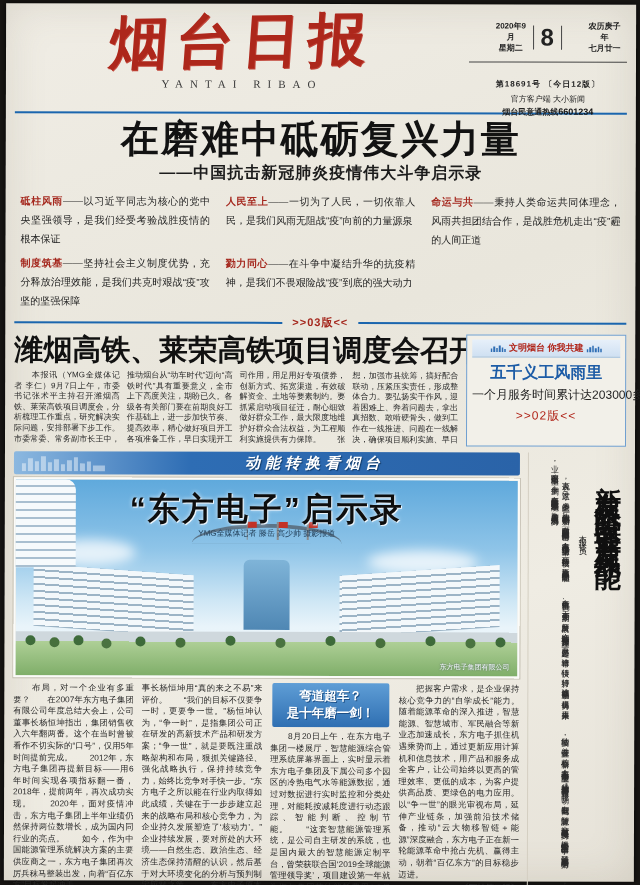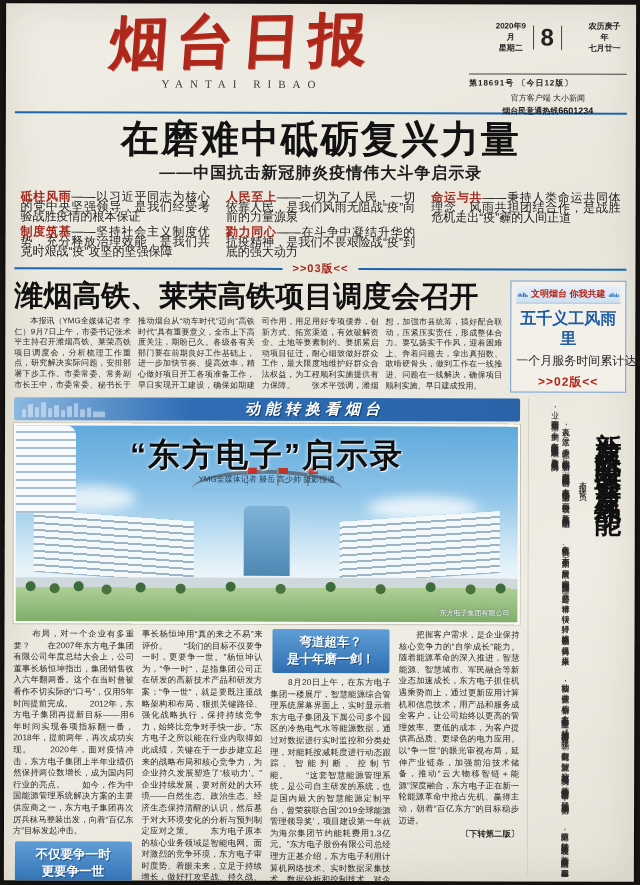--- a/index.html
+++ b/index.html
@@ -18,47 +18,47 @@
   .mh-left .issn{font-size:7.5px;color:#333;margin-top:2px;}
   .mh-center{flex:1;text-align:center;}
   .mh-title{font-family:"DejaVu Serif","Liberation Serif",serif;font-size:58px;line-height:62px;
     font-weight:900;color:#ad271b;letter-spacing:8px;transform:skewX(-5deg) rotate(-1deg);
     text-shadow:1px 1px 0 #c2463a;}
   .mh-pinyin{font-family:"Liberation Serif",serif;font-size:11px;letter-spacing:7px;color:#3a3a3a;margin-top:6px;}
   .mh-right{width:158px;padding-top:10px;font-size:8px;color:#222;}
   .mh-date{display:flex;align-items:center;justify-content:flex-start;}
   .mh-date .dcol{text-align:center;padding:0 5px;line-height:11px;font-weight:bold;margin-left:20px;}
   .mh-day{font-size:24px;font-weight:900;padding:0 7px;border-left:1px solid #444;border-right:1px solid #444;line-height:24px;}
-  .mh-issue{border-top:1px solid #444;margin-top:20px;padding-top:3px;text-align:left;font-weight:bold;letter-spacing:1px;}
+  .mh-issue{border-top:1px solid #444;margin-top:8px;padding-top:16px;text-align:center;font-weight:bold;letter-spacing:1px;}
   .mh-app{text-align:center;margin-top:4px;}
   .mh-hot{text-align:center;margin-top:2px;font-weight:bold;}
   .mh-hot b{color:#111;font-size:9px;}
   .bluerule{height:0;border-top:2.5px solid #1b66ae;margin:2px 0 4px;}
   
   .lead-h1{text-align:center;font-size:38px;line-height:42px;font-weight:900;color:#121212;letter-spacing:2px;}
   .lead-h2{text-align:center;font-size:16px;font-weight:900;color:#1c1c1c;margin-top:3px;letter-spacing:1px;}
   .lead-points{display:grid;grid-template-columns:1fr 1fr 1fr;gap:5px 16px;margin:8px 6px 4px;}
-  .point{font-size:12px;line-height:10px;color:#222;text-align:justify;}
+  .point{font-size:10px;line-height:19px;color:#222;text-align:justify;}
   .point .term{color:#a5281e;font-weight:900;}
   .pageref{display:flex;align-items:center;margin:3px 0 4px;}
   .pageref .ln{flex:1;height:2px;background:#1b66ae;}
   .pageref .tx{color:#a5281e;font-weight:900;font-size:11px;padding:0 10px;letter-spacing:1px;}
   
   .row2{display:flex;gap:8px;}
   .railway{flex:1;min-width:0;}
   .railway-h1{font-size:29px;font-weight:900;color:#111;letter-spacing:0px;line-height:32px;white-space:nowrap;}
   .railway-cols{display:flex;gap:7px;margin-top:5px;height:74px;overflow:hidden;}
   .railway-cols div{flex:1;font-size:8px;line-height:10.6px;color:#2a2a2a;text-align:justify;}
-  .railbox{width:116px;border:1.5px solid #6f9fd0;background:#f2f0e9;padding:4px 5px;box-sizing:border-box;height:112px;}
+  .railbox{width:160px;border:1.5px solid #6f9fd0;background:#f2f0e9;padding:4px 5px;box-sizing:border-box;height:112px;}
   .railbox-head{display:flex;align-items:center;justify-content:center;gap:3px;background:linear-gradient(180deg,#e7f0fa,#cfe0f2);
     border-bottom:1px solid #9dbede;padding:2px 1px;}
   .railbox-head .tt{color:#b02318;font-weight:900;font-size:9px;white-space:nowrap;}
   .railbox-h1{color:#1d5ca6;font-weight:900;font-size:16px;text-align:center;line-height:20px;margin-top:5px;}
   .railbox-sub{font-size:12px;color:#222;text-align:center;margin-top:4px;white-space:nowrap;}
-  .railbox-ref{color:#b02318;font-weight:700;font-size:12px;text-align:center;margin-top:4px;letter-spacing:1px;}
+  .railbox-ref{color:#b02318;font-weight:400;font-size:12px;text-align:center;margin-top:4px;letter-spacing:1px;}
   
   .row3{display:flex;gap:8px;margin-top:6px;}
   .feature{width:506px;}
   .banner{height:23px;background:linear-gradient(90deg,#8cb8e0 0%,#2e6db4 35%,#2a63a8 100%);
     display:flex;align-items:center;border-radius:2px;}
   .banner .sky{margin-left:6px;height:16px;}
   .banner .btx{flex:1;text-align:center;color:#fff;font-weight:900;font-style:italic;
     font-size:15px;letter-spacing:5px;text-shadow:1px 1px 1px #123c6b;}
   .photo{position:relative;height:196px;margin-top:3px;border:2px solid #fbfbf8;box-shadow:0 0 0 1px #c4bfb2;
     background:linear-gradient(180deg,#5fa9dc 0%,#8ec4e8 35%,#cfe7f5 62%,#e9f4fa 75%,#eef6fb 100%);overflow:hidden;}

